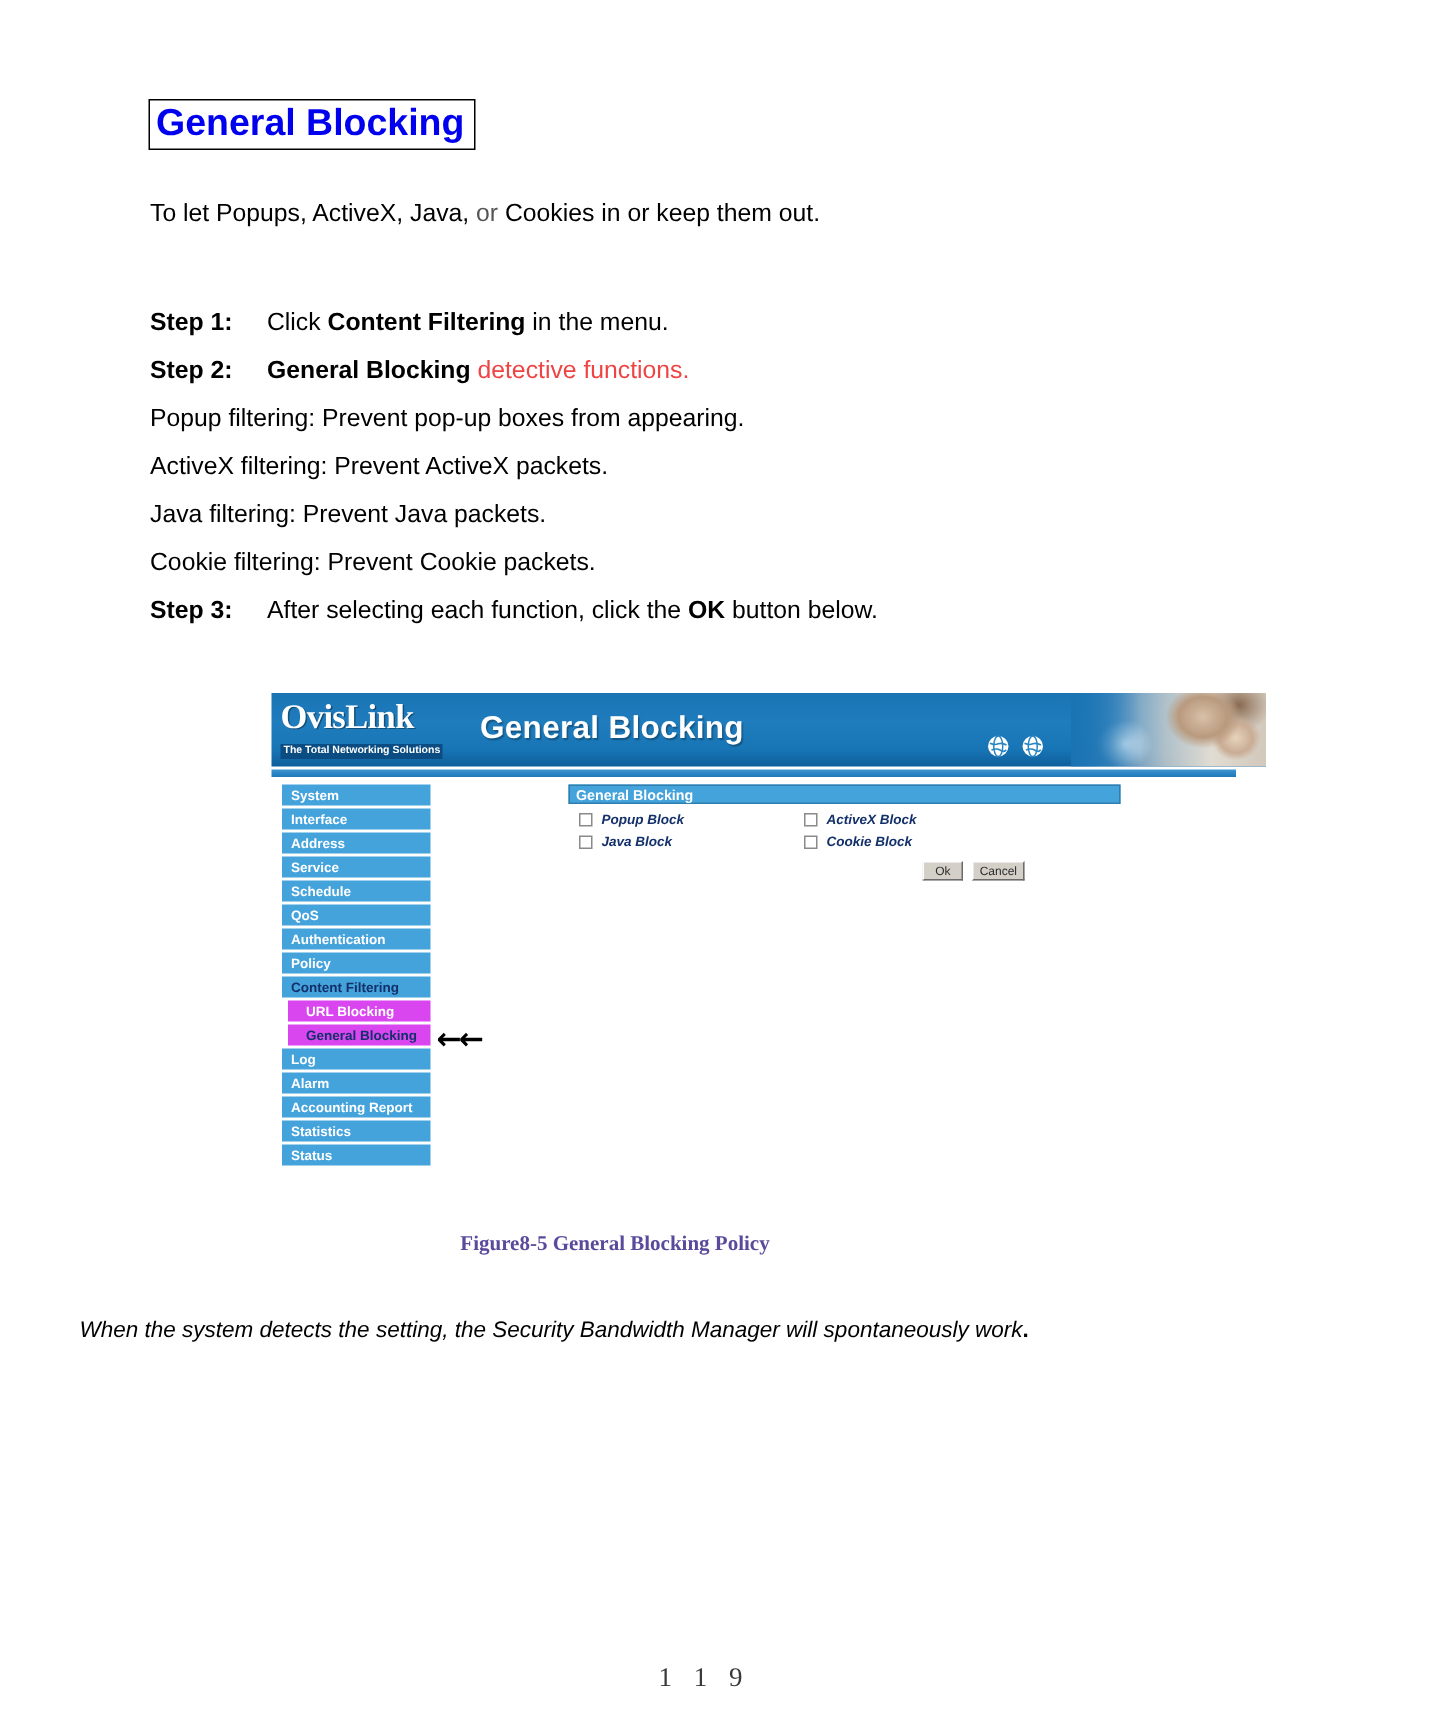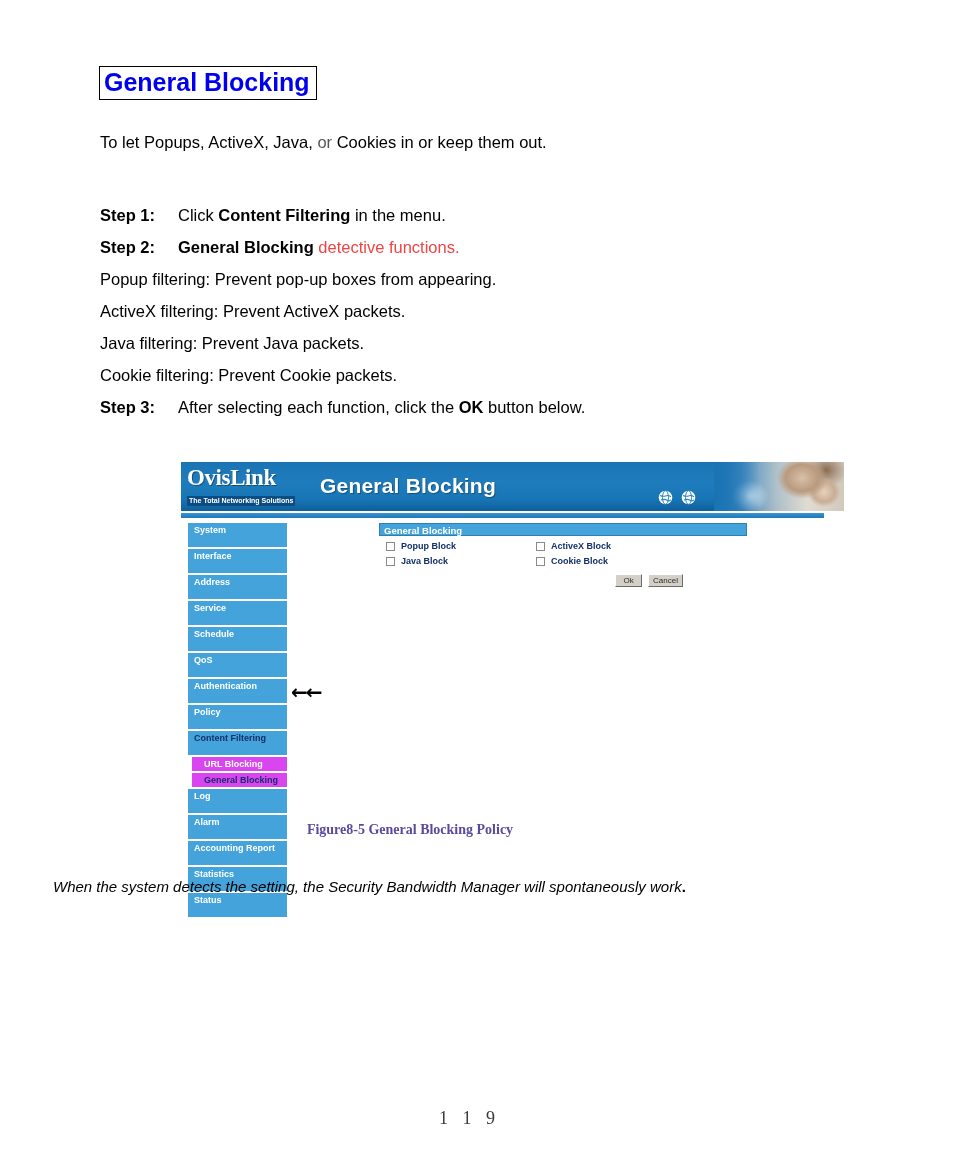--- a/index.html
+++ b/index.html
@@ -163,21 +163,21 @@
   }
 
   
   .sidebar {
     position: absolute;
     left: 7px;
     top: 61px;
     width: 99px;
   }
   .nav-item {
-    height: 24px;
+    height: 14px;
     line-height: 14px;
     background: #45a3dc;
     color: #ffffff;
     font-size: 9px;
     font-weight: bold;
     padding-left: 6px;
     margin-bottom: 2px;
     white-space: nowrap;
     overflow: hidden;
     box-sizing: border-box;
@@ -229,20 +229,21 @@
     box-sizing: border-box;
     color: #ffffff;
     font-size: 9.5px;
     font-weight: bold;
     padding-left: 4px;
     white-space: nowrap;
   }
   .cb-grid {
     margin-top: 5px;
     width: 300px;
+    font-style: italic;
   }
   .cb-row {
     display: flex;
     margin-bottom: 5px;
   }
   .cb-cell {
     width: 178px;
     display: flex;
     align-items: center;
     font-size: 9px;

